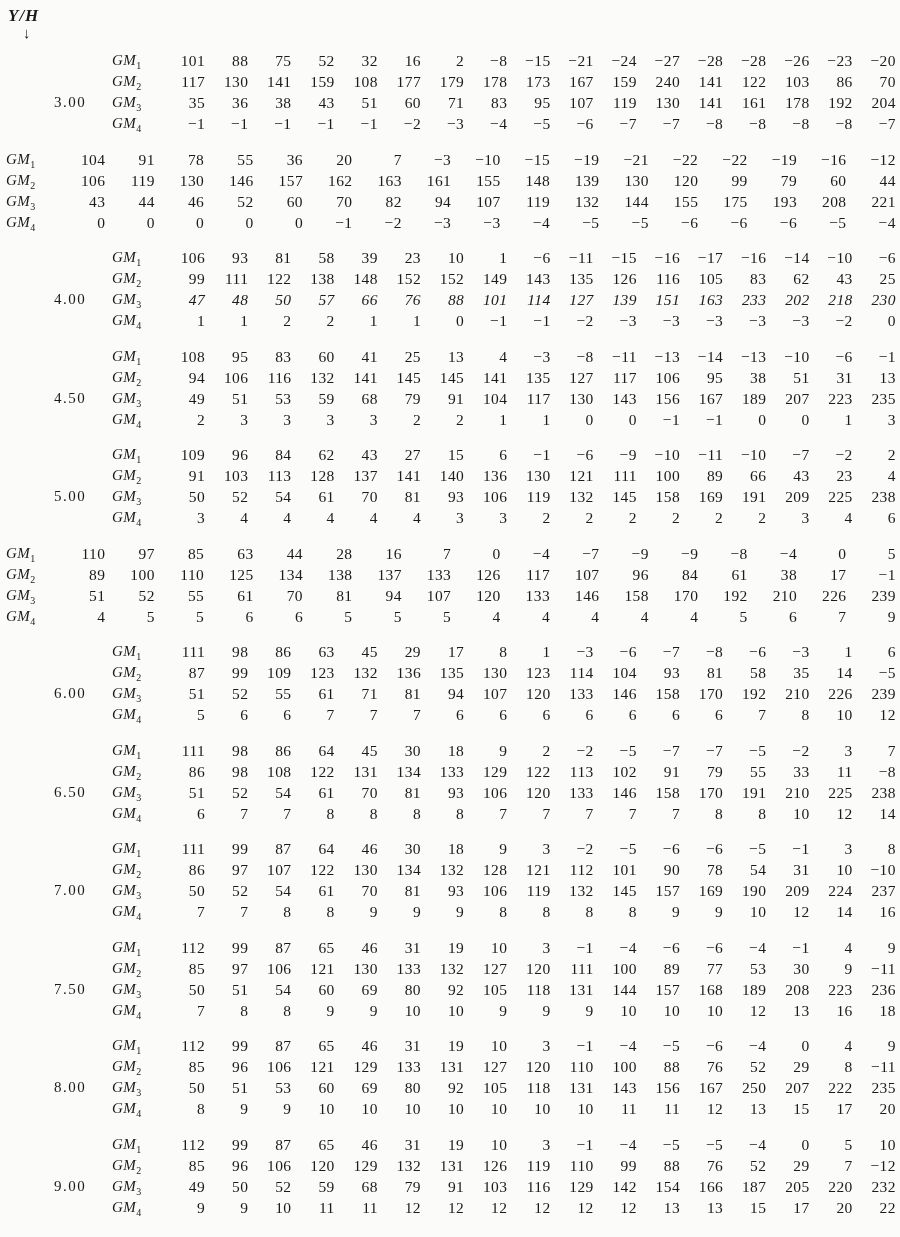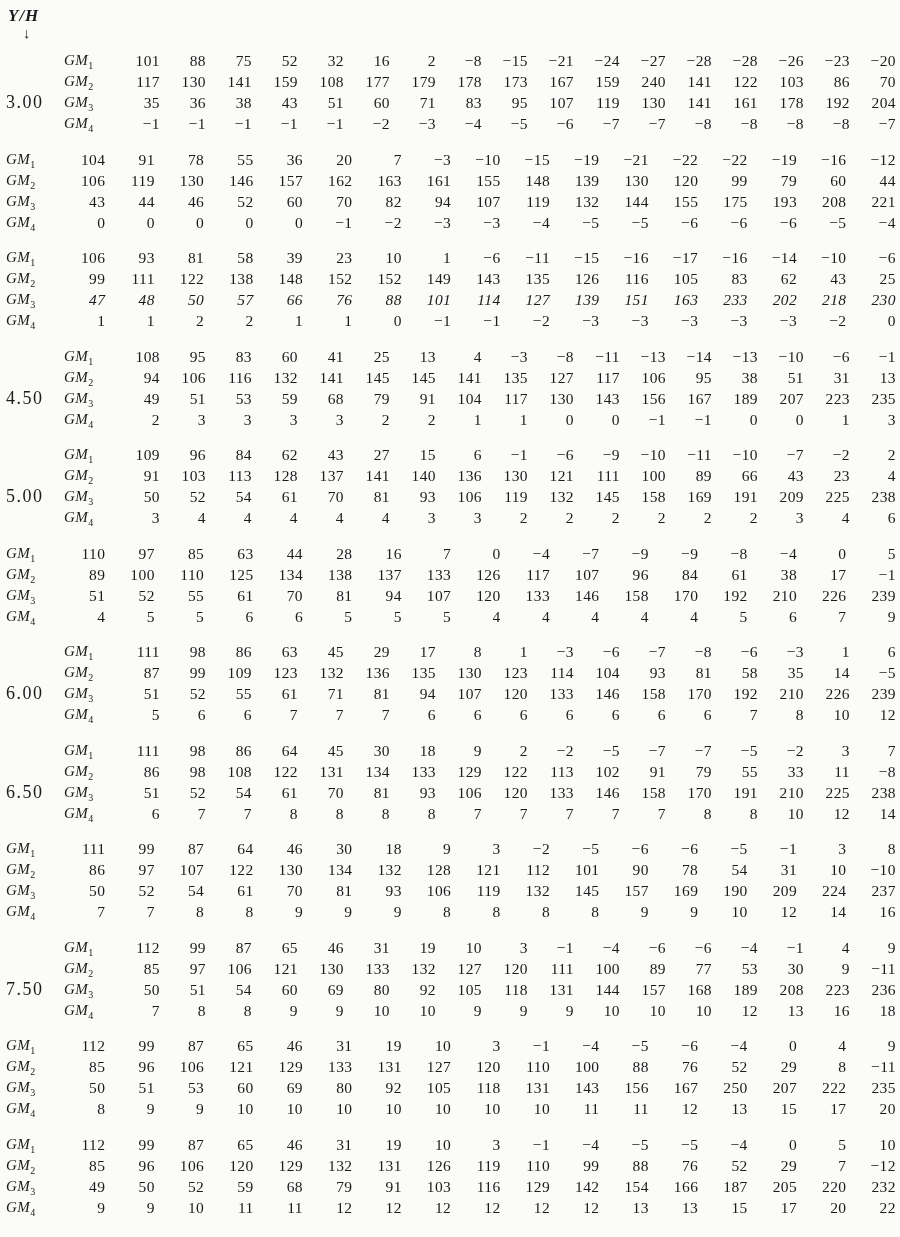--- a/index.html
+++ b/index.html
@@ -37,24 +37,25 @@
   .data-table {
     margin-top: 2px;
   }
   .group {
     display: flex;
     margin-bottom: 14.5px;
   }
   .yh {
     width: 58px;
     flex: 0 0 58px;
-    font-size: 18px;
+    font-size: 15px;
     letter-spacing: 1.5px;
     line-height: 21px;
     padding-top: 42px;
+    margin-left: 48px;
   }
   .rows {
     flex: 1 1 auto;
     min-width: 0;
   }
   .row {
     display: flex;
     line-height: 21px;
     height: 21px;
     white-space: nowrap;
@@ -275,20 +276,21 @@
               <span class="cell">−6</span>
               <span class="cell">−6</span>
               <span class="cell">−6</span>
               <span class="cell">−5</span>
               <span class="cell">−4</span>
             </span>
           </div>
         </div>
       </div>
       <div class="group">
+        <div class="yh">4.00</div>
         <div class="rows">
           <div class="row">
             <span class="gm"><i>GM</i><sub>1</sub></span>
             <span class="cells">
               <span class="cell">106</span>
               <span class="cell">93</span>
               <span class="cell">81</span>
               <span class="cell">58</span>
               <span class="cell">39</span>
               <span class="cell">23</span>
@@ -831,20 +833,21 @@
               <span class="cell">8</span>
               <span class="cell">8</span>
               <span class="cell">10</span>
               <span class="cell">12</span>
               <span class="cell">14</span>
             </span>
           </div>
         </div>
       </div>
       <div class="group">
+        <div class="yh">7.00</div>
         <div class="rows">
           <div class="row">
             <span class="gm"><i>GM</i><sub>1</sub></span>
             <span class="cells">
               <span class="cell">111</span>
               <span class="cell">99</span>
               <span class="cell">87</span>
               <span class="cell">64</span>
               <span class="cell">46</span>
               <span class="cell">30</span>
@@ -1016,20 +1019,21 @@
               <span class="cell">10</span>
               <span class="cell">12</span>
               <span class="cell">13</span>
               <span class="cell">16</span>
               <span class="cell">18</span>
             </span>
           </div>
         </div>
       </div>
       <div class="group">
+        <div class="yh">8.00</div>
         <div class="rows">
           <div class="row">
             <span class="gm"><i>GM</i><sub>1</sub></span>
             <span class="cells">
               <span class="cell">112</span>
               <span class="cell">99</span>
               <span class="cell">87</span>
               <span class="cell">65</span>
               <span class="cell">46</span>
               <span class="cell">31</span>
@@ -1108,20 +1112,21 @@
               <span class="cell">12</span>
               <span class="cell">13</span>
               <span class="cell">15</span>
               <span class="cell">17</span>
               <span class="cell">20</span>
             </span>
           </div>
         </div>
       </div>
       <div class="group">
+        <div class="yh">9.00</div>
         <div class="rows">
           <div class="row">
             <span class="gm"><i>GM</i><sub>1</sub></span>
             <span class="cells">
               <span class="cell">112</span>
               <span class="cell">99</span>
               <span class="cell">87</span>
               <span class="cell">65</span>
               <span class="cell">46</span>
               <span class="cell">31</span>

